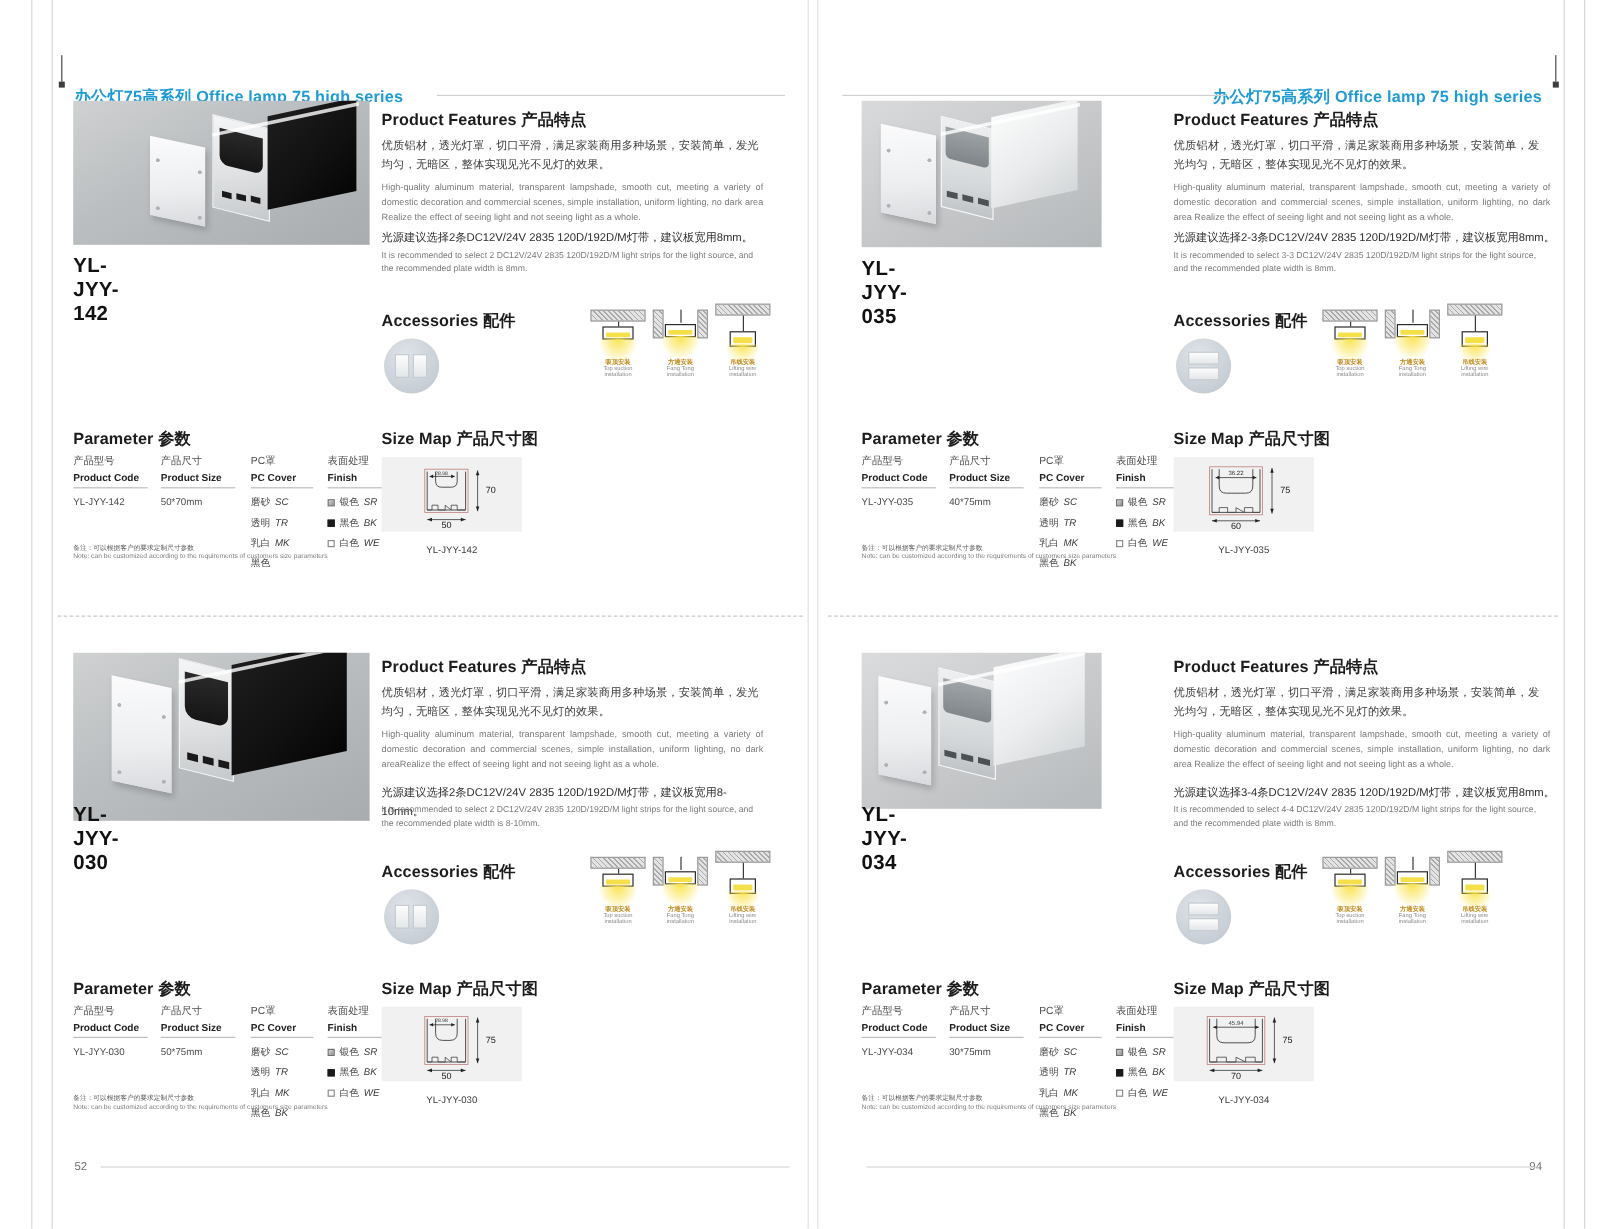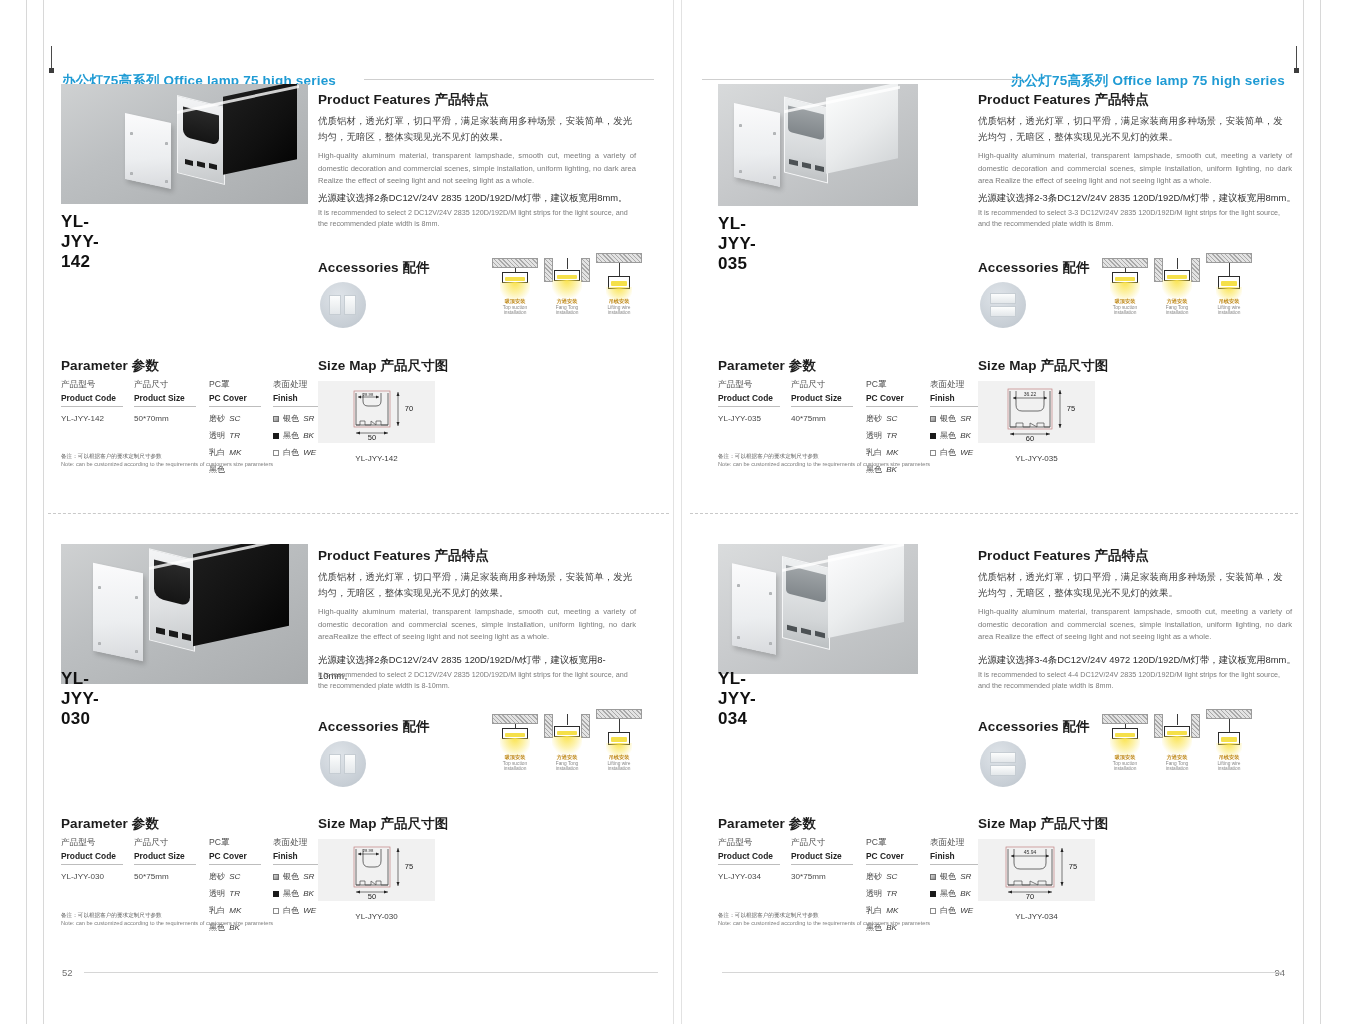--- a/index.html
+++ b/index.html
@@ -686,21 +686,21 @@
         <div class="ph-rib" style="left:97px; top:88px; width:10px; height:5px; transform:skewY(14deg); background:#4c5154;"></div>
 
         <div class="ph-face-light" style="left:110px; top:4px; width:76px; height:82px; transform:skewY(-12deg); background:linear-gradient(150deg,#fbfbfc 0%,#ebedee 55%,#d6d9db 100%);"></div>
         <div class="ph-edge" style="left:64px; top:12px; width:122px; height:3px; transform:skewY(-12deg);"></div>
       </div>
       <div class="prod-code" style="left:36px; top:213px;">YL-JYY-034</div>
 
       <div class="sec-title" style="left:296px; top:91px;">Product Features  产品特点</div>
       <div class="para-cn" style="left:296px; top:113px; width:314px;">优质铝材，透光灯罩，切口平滑，满足家装商用多种场景，安装简单，发光均匀，无暗区，整体实现见光不见灯的效果。</div>
       <div class="para-en" style="left:296px; top:150px; width:314px;">High-quality aluminum material, transparent lampshade, smooth cut, meeting a variety of domestic decoration and commercial scenes, simple installation, uniform lighting, no dark area Realize the effect of seeing light and not seeing light as a whole.</div>
-      <div class="para-cn-b" style="left:296px; top:196px; width:318px;">光源建议选择3-4条DC12V/24V  4972 120D/192D/M灯带，建议板宽用8mm。</div>
+      <div class="para-cn-b" style="left:296px; top:196px; width:318px;">光源建议选择3-4条DC12V/24V  2835 120D/192D/M灯带，建议板宽用8mm。</div>
       <div class="para-en-b" style="left:296px; top:214px; width:314px;">It is recommended to select 4-4 DC12V/24V 2835 120D/192D/M light strips for the light source, and the recommended plate width is 8mm.</div>
 
       <div class="sec-title" style="left:296px; top:262px;">Accessories 配件</div>
       <div class="acc-circle" style="left:298px; top:285px;">
         <div class="acc-clip" style="left:10px; top:11px; width:26px; height:11px;"></div>
         <div class="acc-clip" style="left:10px; top:24px; width:26px; height:11px;"></div>
       </div>
 
       <div class="inst" style="left:420px; top:258px;">
         <div class="inst-art">

